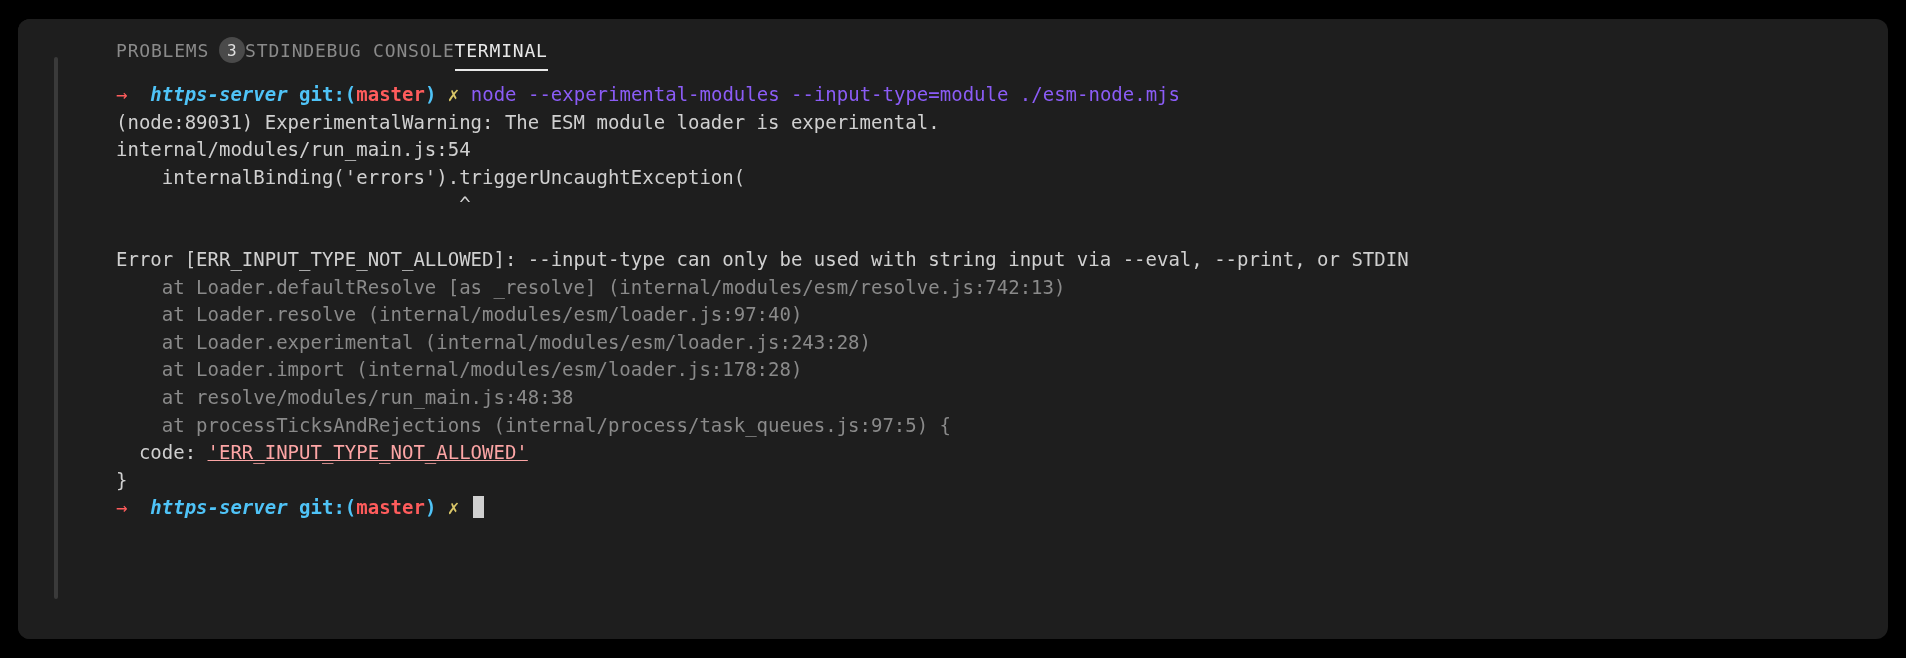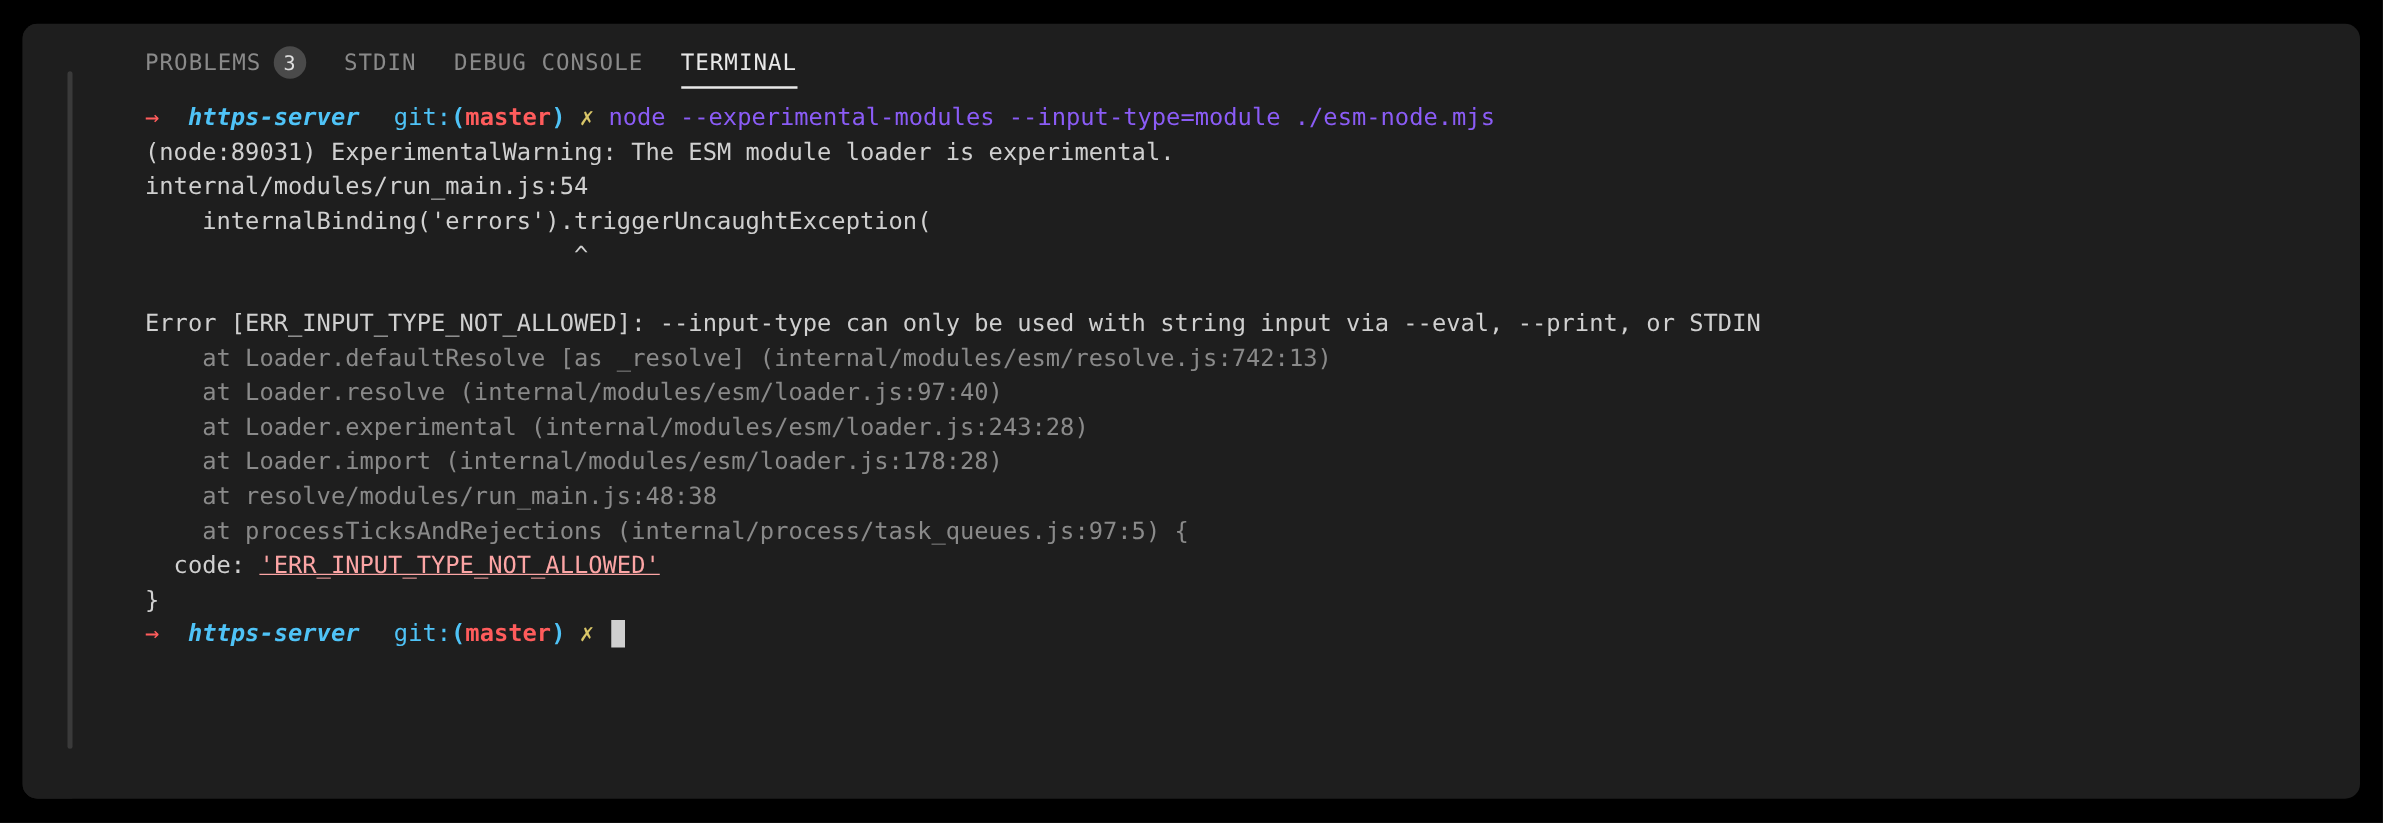--- a/index.html
+++ b/index.html
@@ -38,21 +38,20 @@
       background: #3a3a3a;
       border-radius: 2px;
     }
     .content {
       margin-left: 60px;
       padding-top: 18px;
     }
     .tabs {
       display: flex;
       align-items: center;
-      gap: 30px;
       padding-left: 38px;
       padding-bottom: 18px;
       font-size: 18px;
       letter-spacing: 0.8px;
       color: #8a8a8a;
       user-select: none;
       text-align: right;
     }
     .tab {
       display: flex;
@@ -86,21 +85,21 @@
     }
     .terminal {
       padding-left: 38px;
       font-size: 19px;
       line-height: 1.45;
       color: #d0d0d0;
       white-space: pre;
     }
     .prompt-arrow { color: #ff5c5c; }
     .prompt-dir { color: #4fc3f7; font-weight: bold; font-style: italic; }
-    .prompt-git { color: #4fc3f7; font-weight: normal; margin-left: 16px; }
+    .prompt-git { color: #4fc3f7; font-weight: bold; }
     .prompt-paren { color: #4fc3f7; font-weight: bold; }
     .prompt-branch { color: #ff5c5c; font-weight: bold; }
     .prompt-x { color: #d9c668; font-weight: bold; }
     .cmd { color: #8b5cf6; }
     .dim { color: #8a8a8a; }
     .code-key { color: #d0d0d0; text-align: center; }
     .code-str { color: #fca5a5; text-decoration: underline; }
     .cursor-block {
       display: inline-block;
       width: 11px;

